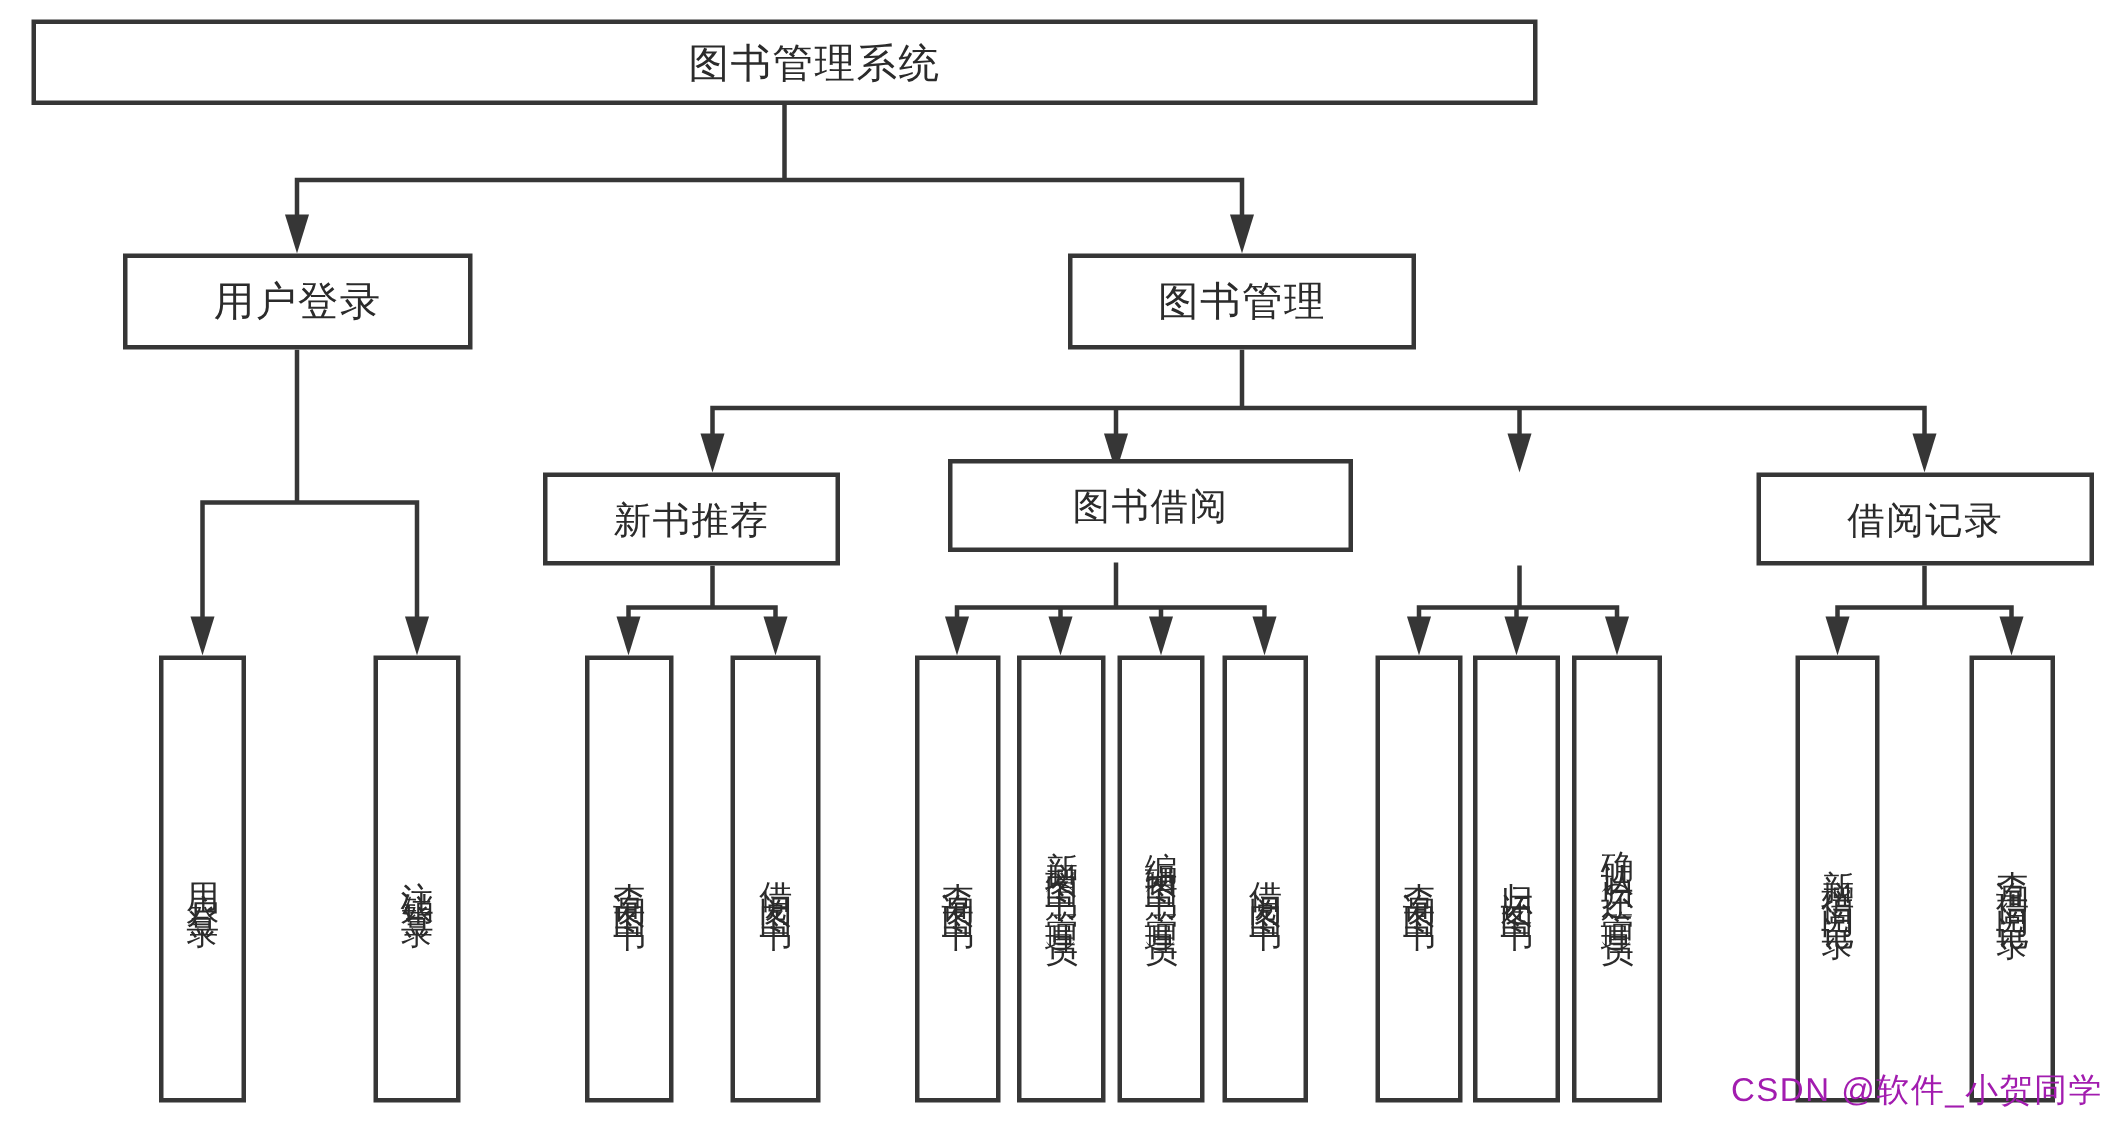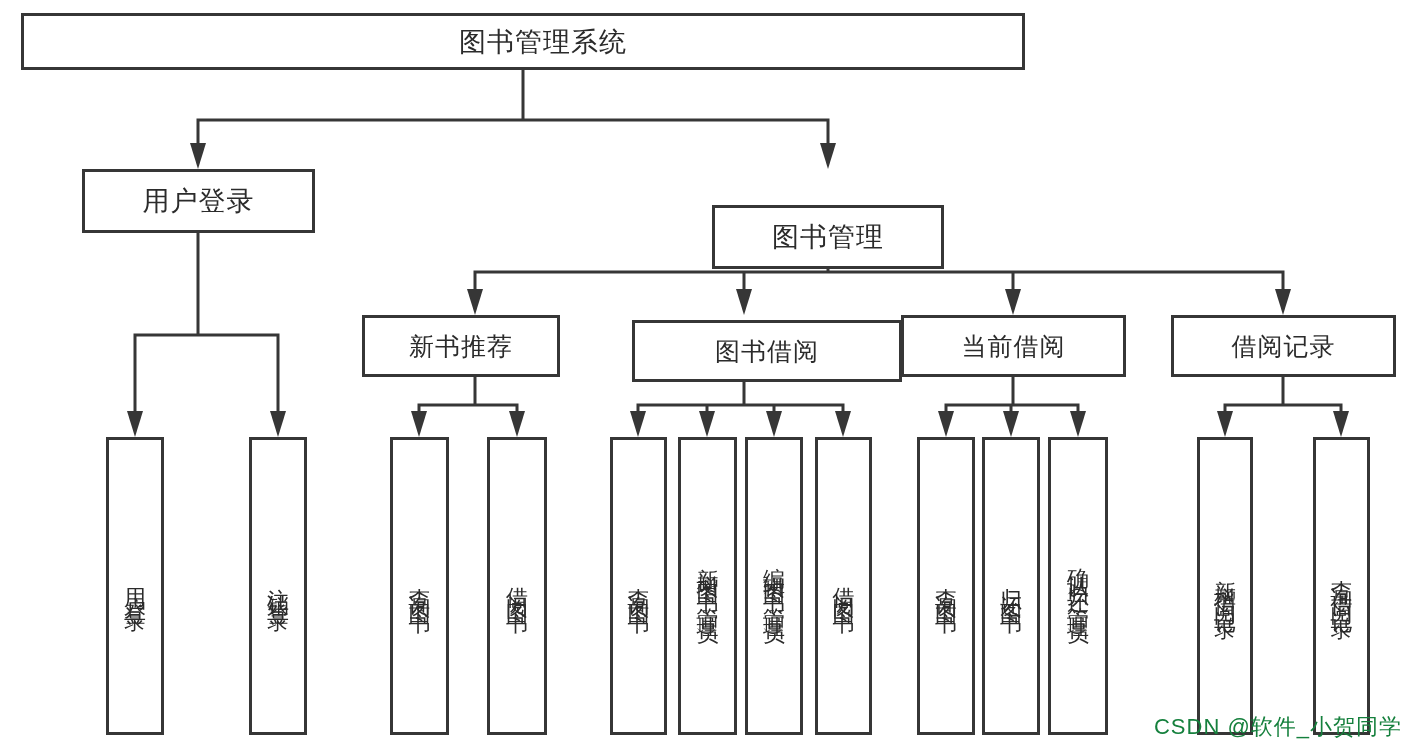--- a/index.html
+++ b/index.html
@@ -21,21 +21,21 @@
     border:3px solid #363636; background:#ffffff;
     display:flex; align-items:center; justify-content:center;
   }
   .leaf span {
     writing-mode:vertical-rl; text-orientation:mixed;
     font-size:22px; letter-spacing:8px; line-height:1.1;
     color:#2b2b2b; white-space:nowrap;
   }
   #watermark {
     position:absolute; right:3px; bottom:5px; z-index:3;
-    color:#15803d; font-size:22px; letter-spacing:1px;
+    color:#a21caf; font-size:22px; letter-spacing:1px;
   }
 </style>
 </head>
 <body>
 
 <div id="stage">
 
   <svg id="wires" width="1405" height="747" viewBox="0 0 1405 747">
     <path fill="none" stroke="#363636" stroke-width="3" d="
       M523,70 V120
@@ -90,25 +90,24 @@
       <polygon points="1003,411 1019,411 1011,437"></polygon>
       <polygon points="1070,411 1086,411 1078,437"></polygon>
       <polygon points="1217,411 1233,411 1225,437"></polygon>
       <polygon points="1333,411 1349,411 1341,437"></polygon>
     </g>
   </svg>
 
   <div class="hnode" style="left:21px; top:13px; width:1004px; height:57px;padding-left:40px;">图书管理系统</div>
 
   <div class="hnode" style="left:82px; top:169px; width:233px; height:64px;">用户登录</div>
-  <div class="hnode" style="left:712px; top:169px; width:232px; height:64px;margin-top:36px;">图书管理</div>
+  <div class="hnode" style="left:712px; top:169px; width:232px; height:64px;">图书管理</div>
 
   <div class="hnode l3" style="left:362px; top:315px; width:198px; height:62px;">新书推荐</div>
-  <div class="hnode l3" style="left:632px; top:320px; width:270px; height:62px;">图书借阅</div>
-  <div class="hnode l3" style="left:901px; top:315px; width:225px; height:62px;">当前借阅</div>
+  <div class="hnode l3" style="left:632px; top:306px; width:270px; height:62px;">图书借阅</div>
   <div class="hnode l3" style="left:1171px; top:315px; width:225px; height:62px;">借阅记录</div>
 
   <div class="leaf" style="left:106px; top:437px; width:58px; height:298px;">
     <span>用户登录</span>
   </div>
   <div class="leaf" style="left:249px; top:437px; width:58px; height:298px;">
     <span>注销登录</span>
   </div>
 
   <div class="leaf" style="left:390px; top:437px; width:59px; height:298px;">

